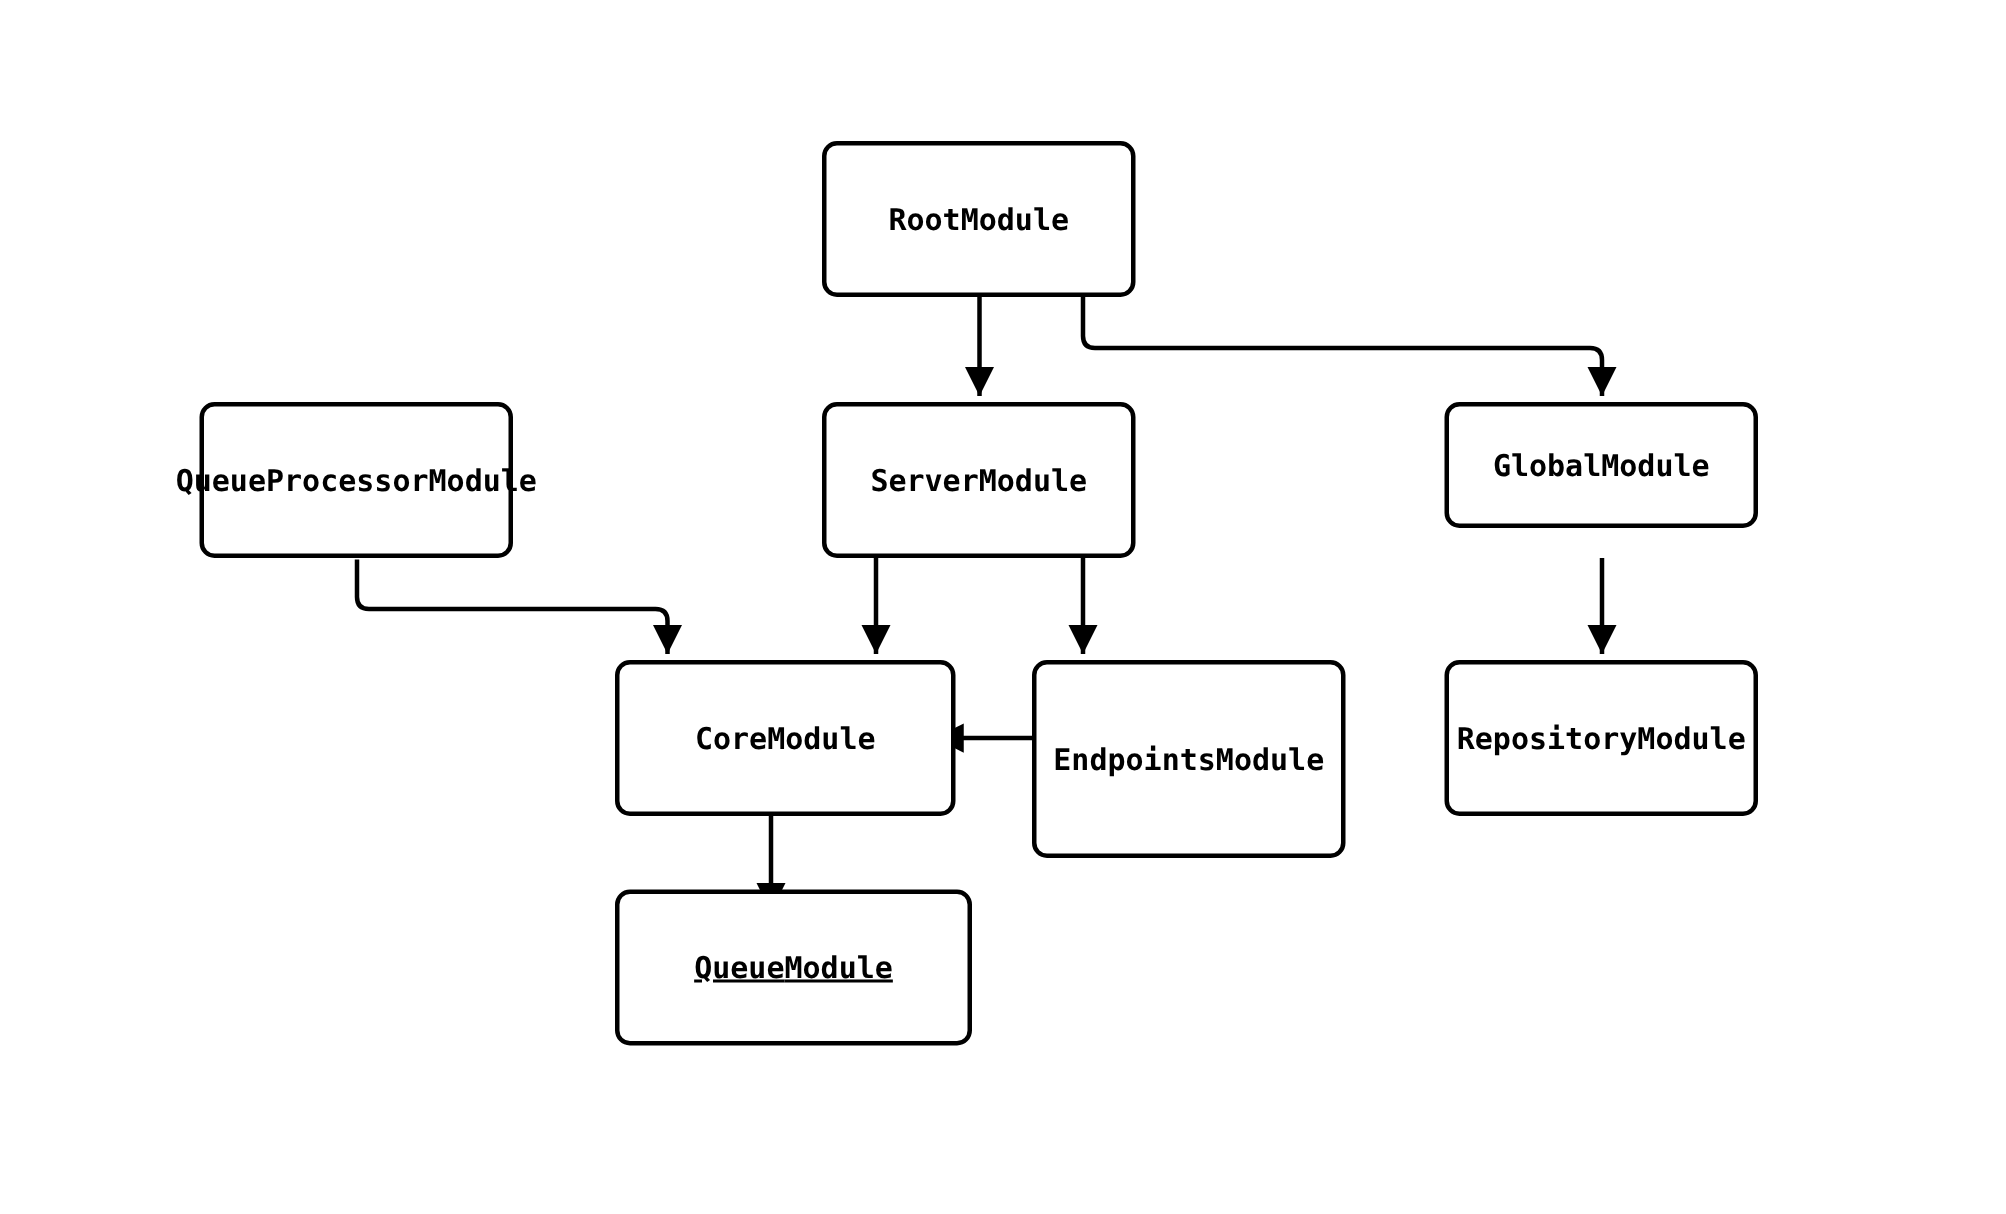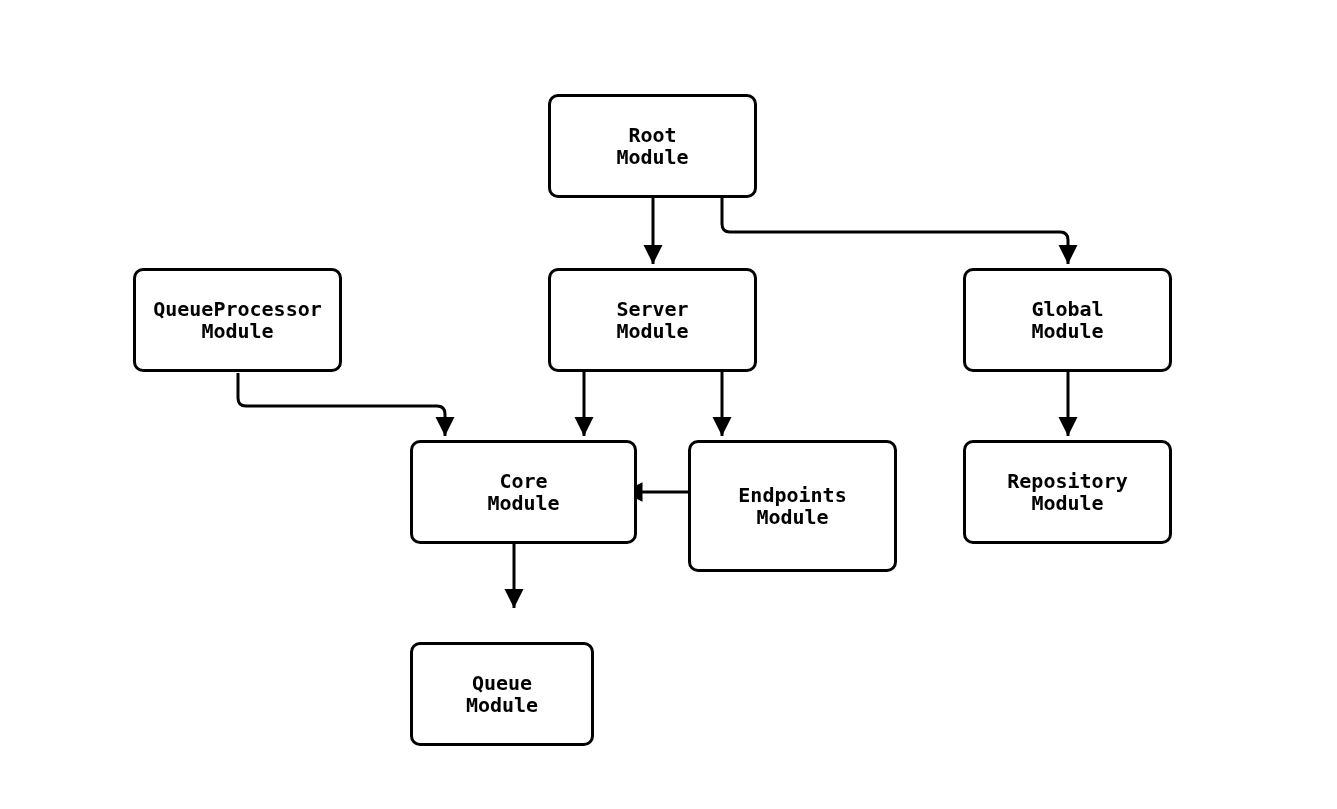--- a/index.html
+++ b/index.html
@@ -27,21 +27,21 @@
     fill: none;
     stroke: #000000;
     stroke-width: 3;
   }
   .node {
     position: absolute;
     border: 3px solid #000000;
     border-radius: 10px;
     background: #ffffff;
     display: flex;
-    flex-direction: column;
+    flex-direction: row;
     align-items: center;
     justify-content: center;
     text-align: center;
     font-weight: bold;
     font-size: 20px;
     line-height: 22px;
     color: #000000;
   }
 </style>
 </head>
@@ -71,34 +71,34 @@
         <span>Module</span>
       </div>
       <div class="node" style="left: 133px; top: 268px; width: 209px; height: 104px;">
         <span>QueueProcessor</span>
         <span>Module</span>
       </div>
       <div class="node" style="left: 548px; top: 268px; width: 209px; height: 104px; justify-content: center;">
         <span>Server</span>
         <span>Module</span>
       </div>
-      <div class="node" style="left: 963px; top: 268px; width: 209px; height: 104px;">
+      <div class="node" style="left: 963px; top: 268px; width: 209px; height: 84px;">
         <span>Global</span>
         <span>Module</span>
       </div>
       <div class="node" style="left: 410px; top: 440px; width: 227px; height: 104px;">
         <span>Core</span>
         <span>Module</span>
       </div>
       <div class="node" style="left: 688px; top: 440px; width: 209px; height: 132px;">
         <span>Endpoints</span>
         <span>Module</span>
       </div>
       <div class="node" style="left: 963px; top: 440px; width: 209px; height: 104px;">
         <span>Repository</span>
         <span>Module</span>
       </div>
-      <div class="node" style="left: 410px; top: 642px; width: 184px; height: 104px;">
+      <div class="node" style="left: 410px; top: 593px; width: 238px; height: 104px; text-decoration: underline;">
         <span>Queue</span>
         <span>Module</span>
       </div>
     </div>
 </div>
 
 </body></html>

